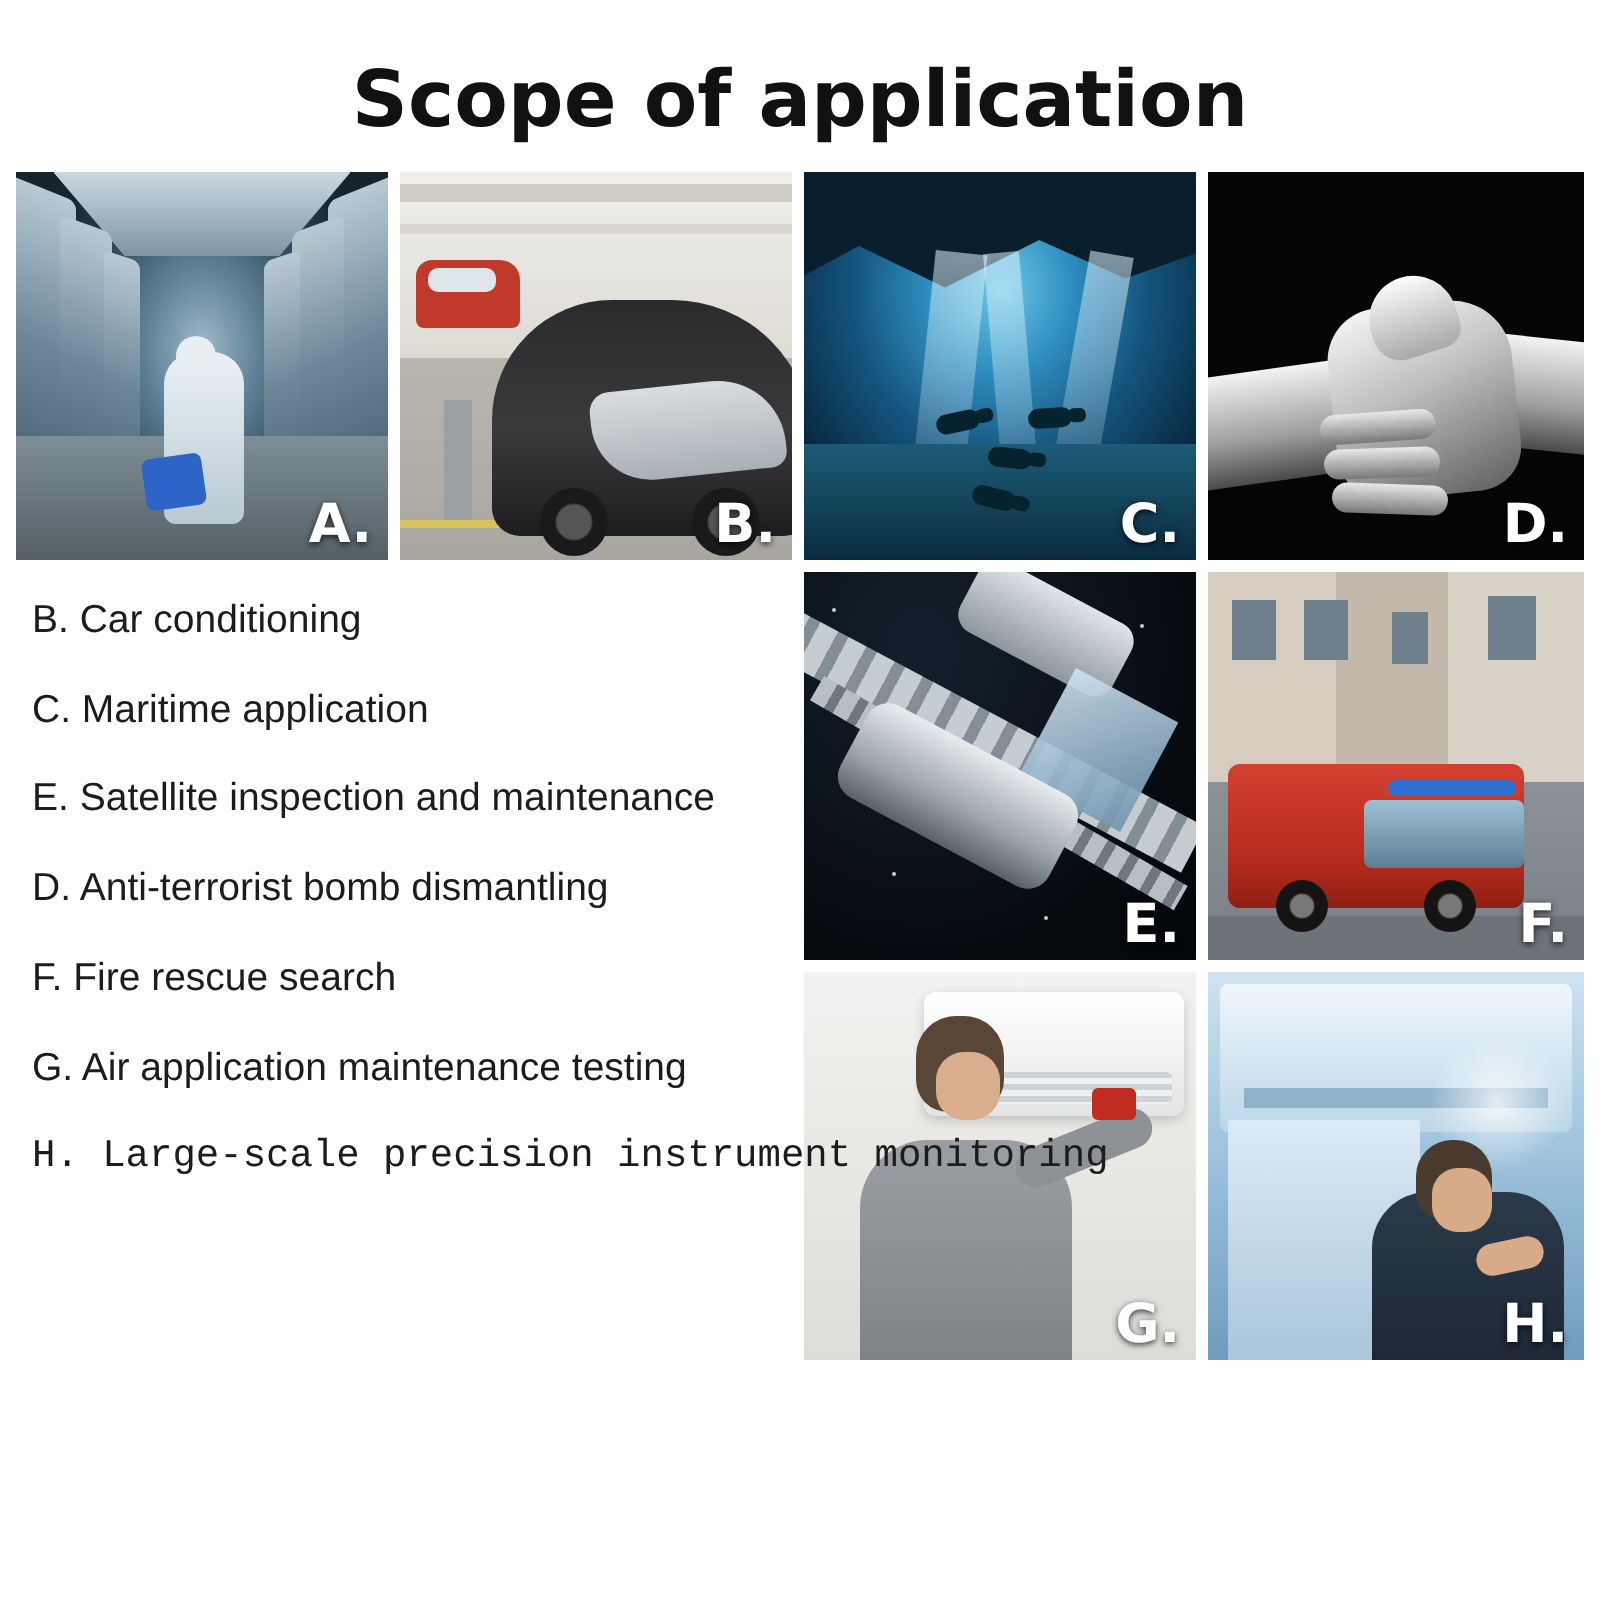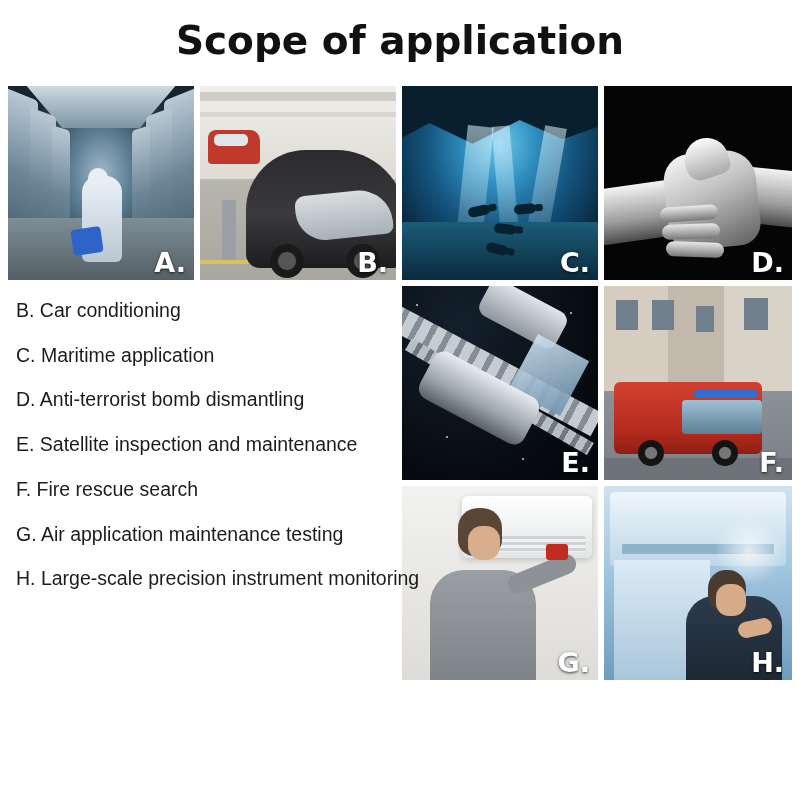--- a/index.html
+++ b/index.html
@@ -21,21 +21,21 @@
     height: 800px;
     position: relative;
   }
 
   .title {
     text-align: center;
     font-size: 39px;
     font-weight: bold;
     letter-spacing: 0px;
     color: #111111;
-    padding-top: 18px;
+    padding-top: 28px;
     line-height: 1.2;
     font-family: "DejaVu Sans", sans-serif;
   }
 
   
   .tile {
     position: absolute;
     overflow: hidden;
     background: #222;
   }
@@ -373,20 +373,20 @@
       <div class="head"></div>
       <div class="face"></div>
       <div class="hand"></div>
     </div>
     <div class="letter">H.</div>
   </div>
 
   <div class="list">
     <div class="list-item">B. Car conditioning</div>
     <div class="list-item">C. Maritime application</div>
+    <div class="list-item">E. Satellite inspection and maintenance</div>
     <div class="list-item">D. Anti-terrorist bomb dismantling</div>
-    <div class="list-item">E. Satellite inspection and maintenance</div>
     <div class="list-item">F. Fire rescue search</div>
     <div class="list-item">G. Air application maintenance testing</div>
-    <div class="list-item" style="width:600px;">H. Large-scale precision instrument monitoring</div>
+    <div class="list-item" style="width:600px;font-family:Liberation Mono, monospace;">H. Large-scale precision instrument monitoring</div>
   </div>
 
 </div>
 
 </body></html>

